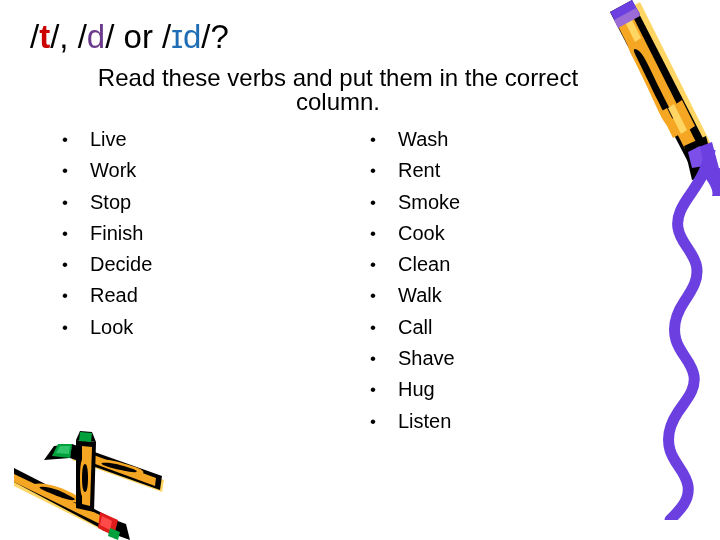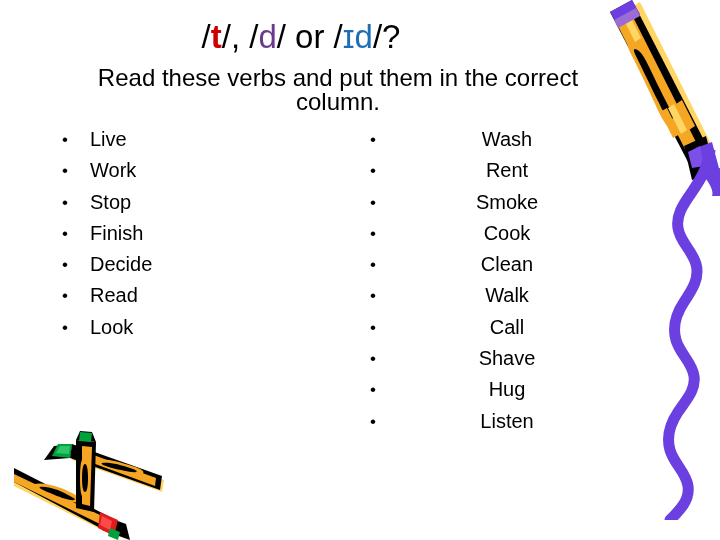--- a/index.html
+++ b/index.html
@@ -23,26 +23,27 @@
     height: 540px;
     background: #ffffff;
   }
 
   
   .title {
     position: absolute;
     left: 0;
     top: 18px;
     width: 602px;
-    text-align: center;
+    text-align: left;
     font-size: 33px;
     line-height: 38px;
     color: #000000;
     letter-spacing: 0px;
     white-space: nowrap;
+    padding-left: 30px;
   }
   .title .ph-t { color: #cc0000; font-weight: bold; }
   .title .ph-d { color: #6b3a8c; }
   .title .ph-id { color: #1f6eb5; }
 
   
   .subtitle {
     position: absolute;
     left: 58px;
     top: 66px;
@@ -57,21 +58,21 @@
   .list {
     position: absolute;
     margin: 0;
     padding: 0;
     list-style: none;
     font-size: 20px;
     line-height: 31.3px;
     color: #000000;
   }
   .list-left  { left: 58px;  top: 124px; width: 250px; }
-  .list-right { left: 366px; top: 124px; width: 250px; text-align: center; }
+  .list-right { left: 366px; top: 124px; width: 250px; }
 
   .list li {
     position: relative;
     padding-left: 32px;
     height: 31.3px;
     white-space: nowrap;
   }
   .list li::before {
     content: "\2022";
     position: absolute;

